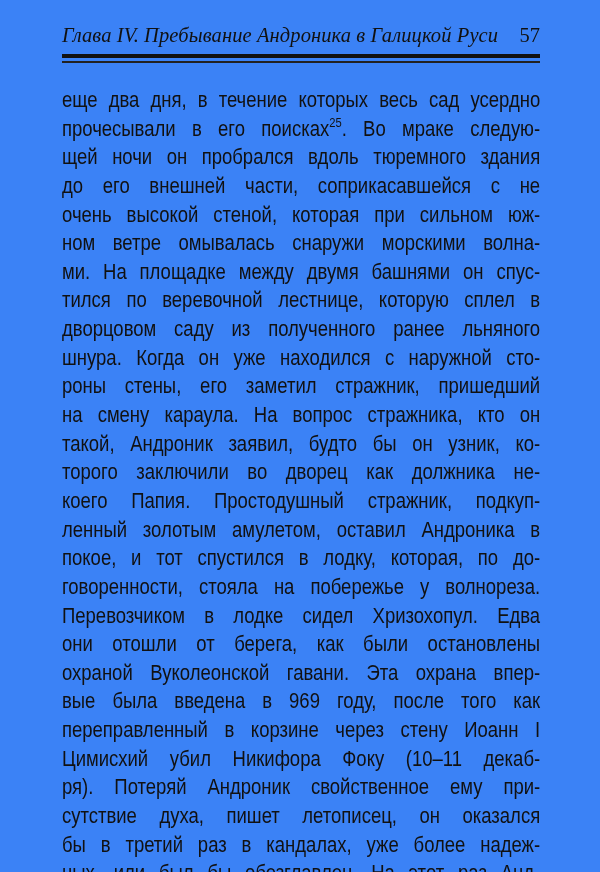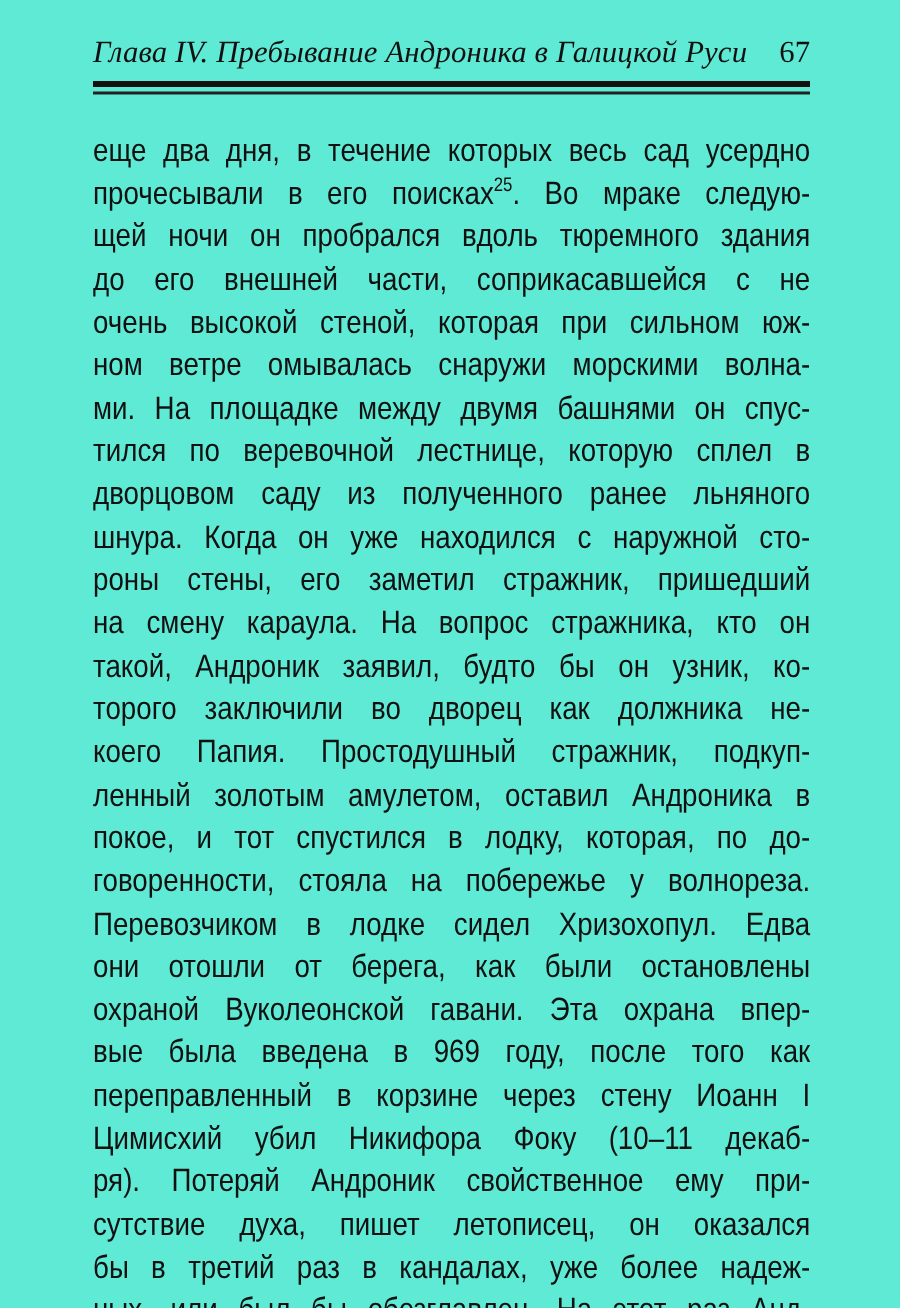--- a/index.html
+++ b/index.html
@@ -1,17 +1,17 @@
 <!DOCTYPE html>
 <html><head>
 <meta charset="utf-8">
 <style>
   html, body { margin: 0; padding: 0; background: #ffffff; }
   body { width: 600px; height: 872px; position: relative; overflow: hidden; color: #111111; }
-  .page { position: absolute; left: 0; top: 0; width: 600px; height: 872px; background: #5eead4; }
+  .page { position: absolute; left: 0; top: 0; width: 600px; height: 872px; background: #3b82f6; }
   .running-head {
     position: absolute; left: 62px; top: 20px; width: 478px; height: 30px;
     font-family: "Liberation Serif", "DejaVu Serif", serif;
     font-size: 20.5px; line-height: 30px;
   }
   .running-head .title { position: absolute; left: 0; top: 0; font-style: italic; white-space: nowrap; letter-spacing: 0.1px; }
   .running-head .pagenum { position: absolute; right: 0; top: 0; font-style: normal; }
   .rule-thick { position: absolute; left: 62px; top: 54px; width: 478px; height: 4px; background: #111; }
   .rule-thin { position: absolute; left: 62px; top: 61px; width: 478px; height: 1.5px; background: #222; }
   .body-text {
@@ -25,21 +25,21 @@
     text-align: justify; text-align-last: justify; height: 28.65px;
   }
   sup.fn { font-size: 13px; line-height: 0; vertical-align: 9px; }
 </style>
 </head>
 <body>
 
 <div class="page">
   <div class="running-head">
     <span class="title">Глава IV. Пребывание Андроника в Галицкой Руси</span>
-    <span class="pagenum">67</span>
+    <span class="pagenum">57</span>
   </div>
   <div class="rule-thick"></div>
   <div class="rule-thin"></div>
 
   <div class="body-text">
     <span class="line">еще два дня, в течение которых весь сад усердно</span>
     <span class="line"><span>прочесывали в его поисках</span><sup class="fn">25</sup><span>. Во мраке следую-</span></span>
     <span class="line">щей ночи он пробрался вдоль тюремного здания</span>
     <span class="line">до его внешней части, соприкасавшейся с не</span>
     <span class="line">очень высокой стеной, которая при сильном юж-</span>

